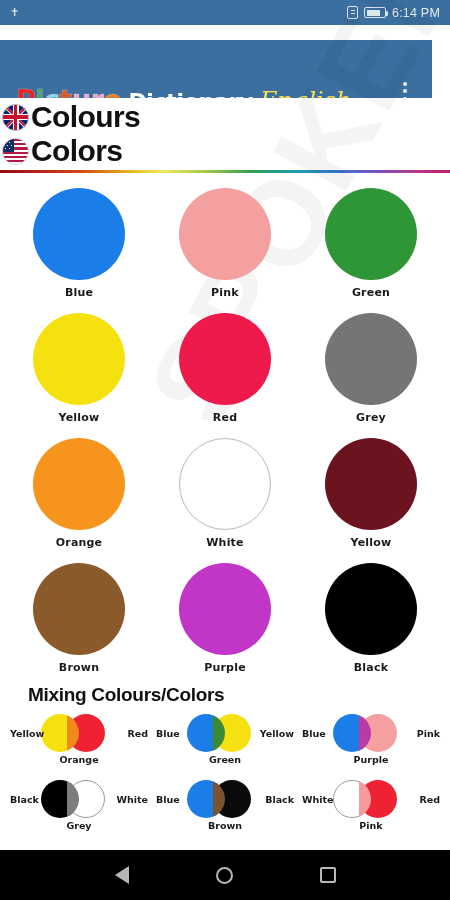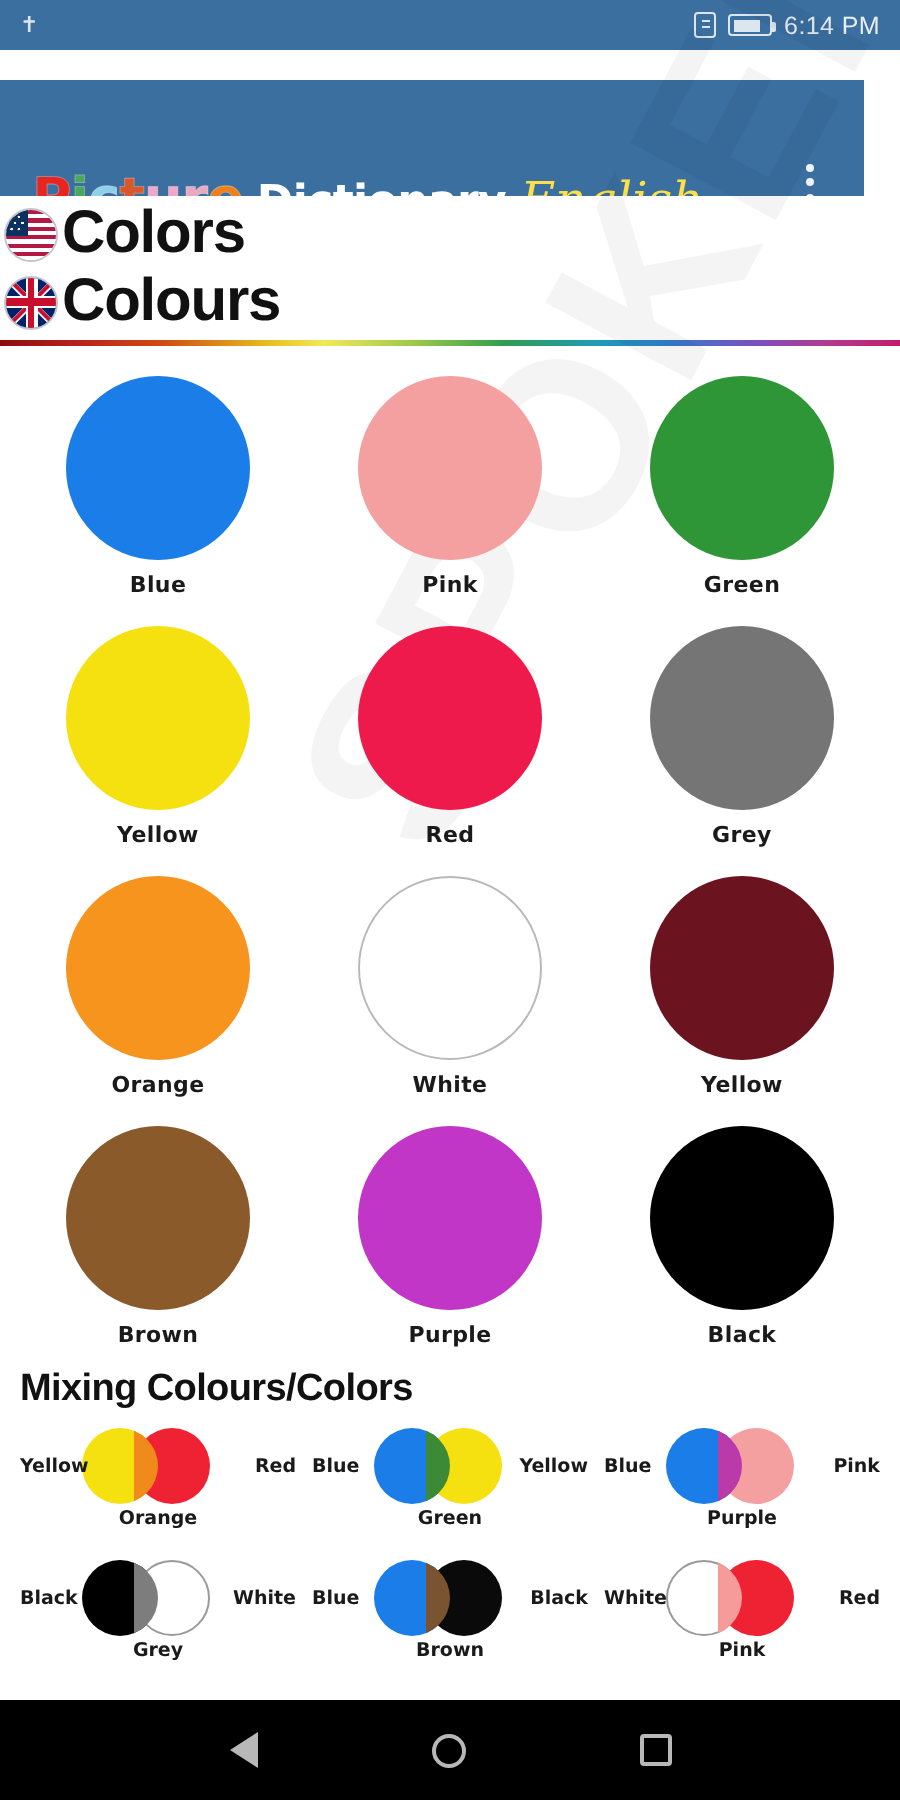--- a/index.html
+++ b/index.html
@@ -295,21 +295,21 @@
     position: absolute;
     top: 684px; left: 0;
     width: 450px;
     z-index: 2;
   }
   .mixing-heading {
     font-family: "Liberation Sans", sans-serif;
     font-size: 19px;
     font-weight: bold;
     color: #111111;
-    padding-left: 10px;
+    padding-left: 28px;
     letter-spacing: -0.3px;
   }
   .mix-row {
     display: flex;
     justify-content: space-around;
     align-items: flex-start;
     margin-top: 8px;
     padding: 0 6px;
   }
   .mix-item {
@@ -425,36 +425,36 @@
     </div>
     <div class="overflow-menu">
       <i></i>
       <i></i>
       <i></i>
     </div>
   </div>
 
   <div class="title-block">
     <div class="title-row">
-      <span class="flag flag-us">
-        <span class="us-stripes"></span>
-        <span class="us-canton"></span>
-      </span>
-      <span class="title-text">Colors</span>
-    </div>
-    <div class="title-row">
       <span class="flag flag-uk">
         <span class="uk-diag-r1"></span>
         <span class="uk-diag-r2"></span>
         <span class="uk-cross-v"></span>
         <span class="uk-cross-h"></span>
         <span class="uk-red-v"></span>
         <span class="uk-red-h"></span>
       </span>
       <span class="title-text">Colours</span>
+    </div>
+    <div class="title-row">
+      <span class="flag flag-us">
+        <span class="us-stripes"></span>
+        <span class="us-canton"></span>
+      </span>
+      <span class="title-text">Colors</span>
     </div>
   </div>
 
   <div class="rainbow-divider"></div>
 
   <div class="watermark">SPOKEN ENGLISH</div>
 
   <div class="color-grid" id="color-grid">
       <div class="color-row">
         <div class="color-cell">

